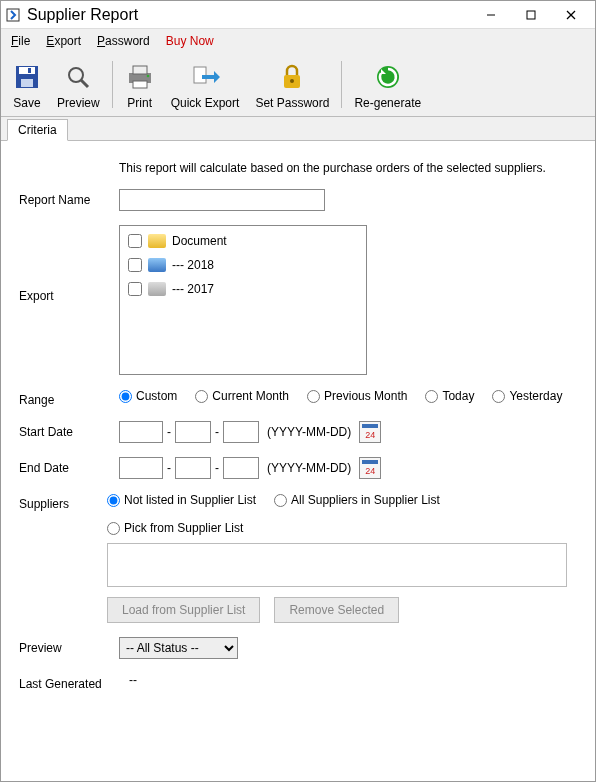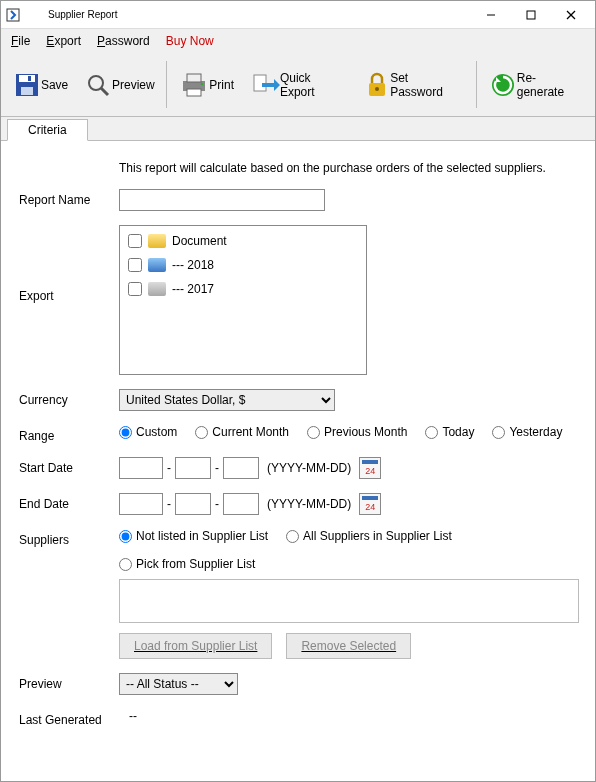--- a/index.html
+++ b/index.html
@@ -25,22 +25,21 @@
 .titlebar-icon {
   width: 16px;
   height: 16px;
   margin-right: 6px;
   display: flex;
   align-items: center;
   justify-content: center;
 }
 .title-text {
   flex: 1;
-  font-size: 10px;
-  margin-left: 21px;
+  font-size: 16px;
 }
 .winbtn {
   width: 40px;
   height: 28px;
   display: flex;
   align-items: center;
   justify-content: center;
   cursor: default;
 }
 .menubar {
@@ -60,21 +59,21 @@
 .toolbar {
   height: 64px;
   background: #f0f0f0;
   display: flex;
   align-items: stretch;
   padding: 2px 4px;
   border-bottom: 1px solid #bbb;
 }
 .tool-btn {
   display: flex;
-  flex-direction: row;
+  flex-direction: column;
   align-items: center;
   justify-content: center;
   padding: 3px 8px;
   min-width: 36px;
   cursor: default;
 }
 .tool-btn .ticon {
   height: 36px;
   display: flex;
   align-items: center;
@@ -94,28 +93,28 @@
   background: #f0f0f0;
   display: flex;
   align-items: flex-end;
   border-bottom: 1px solid #bbb;
   padding: 0 6px;
 }
 .tab {
   background: #fff;
   border: 1px solid #bbb;
   border-bottom: 1px solid #fff;
-  padding: 3px 20px;
+  padding: 3px 10px;
   font-size: 12px;
   position: relative;
   top: 1px;
 }
 .form-area {
   flex: 1;
-  padding: 14px 16px 12px 18px;
+  padding: 14px 28px 12px 18px;
   background: #fff;
   overflow: auto;
   border-radius: 12px;
 }
 .intro {
   margin: 6px 0 14px 100px;
   font-size: 12px;
 }
 .row {
   display: flex;
@@ -218,21 +217,20 @@
   width: 460px;
   height: 44px;
   border: 1px solid #bbb;
   background: #fff;
   margin-top: 8px;
 }
 .btnrow {
   display: flex;
   gap: 14px;
   margin-top: 10px;
-  text-decoration: underline;
 }
 .btn {
   height: 26px;
   padding: 0 14px;
   border: 1px solid #bbb;
   background: #eaeaea;
   color: #888;
   font-size: 12px;
   cursor: default;
 }
@@ -369,28 +367,20 @@
         </div>
         <div class="folder-item">
           <input type="checkbox" style="">
           <span class="folder-icon folder-gray"></span>
           <span>--- 2017</span>
         </div>
       </div>
     </div>
   </div>
 
-  <div class="row">
-    <div class="lbl">Currency</div>
-    <div class="fld">
-      <select class="sel sel-wide">
-        <option>United States Dollar, $</option>
-      </select>
-    </div>
-  </div>
 
   <div class="row">
     <div class="lbl">Range</div>
     <div class="fld range-opts">
       <label class="rad">
           <input type="radio" name="range" checked="" style="">
           <span>Custom</span>
         </label>
       <label class="rad">
           <input type="radio" name="range" style="">

